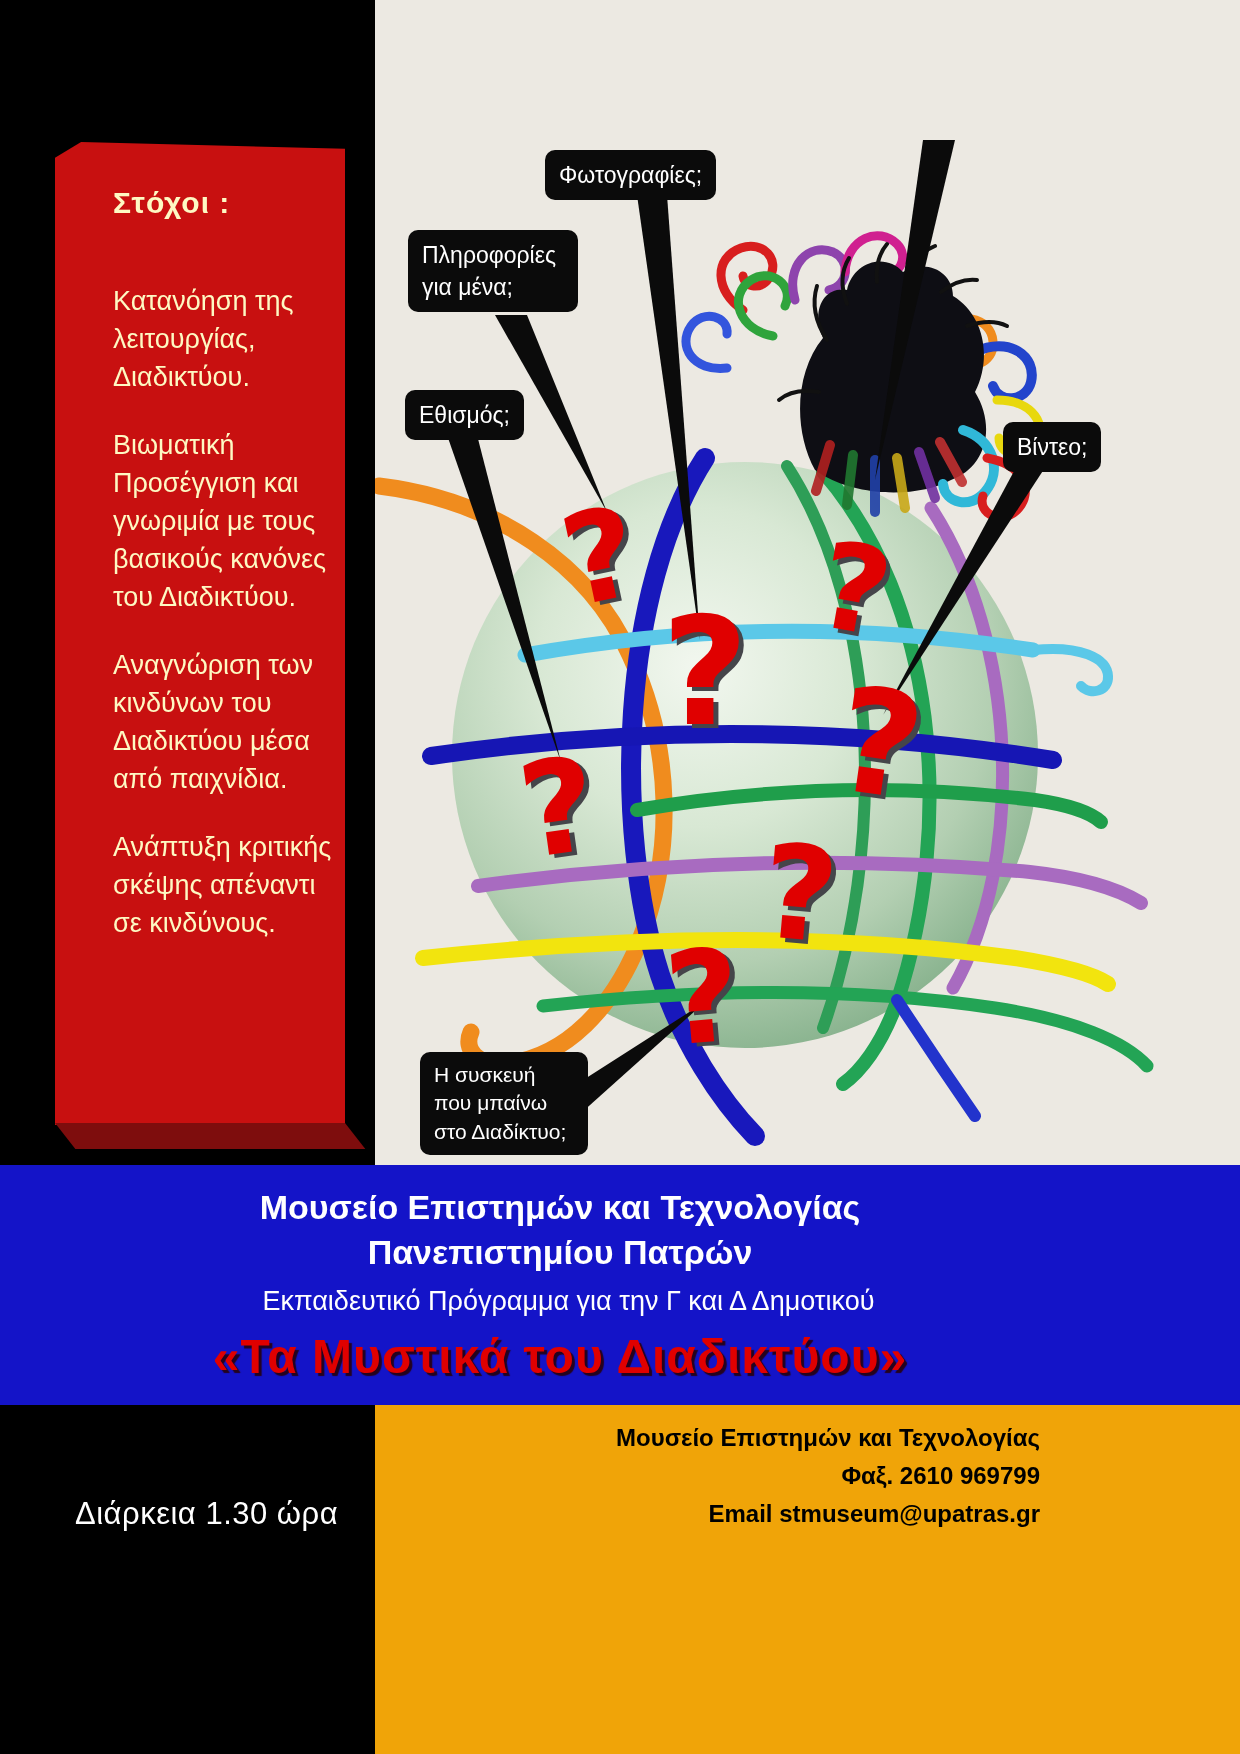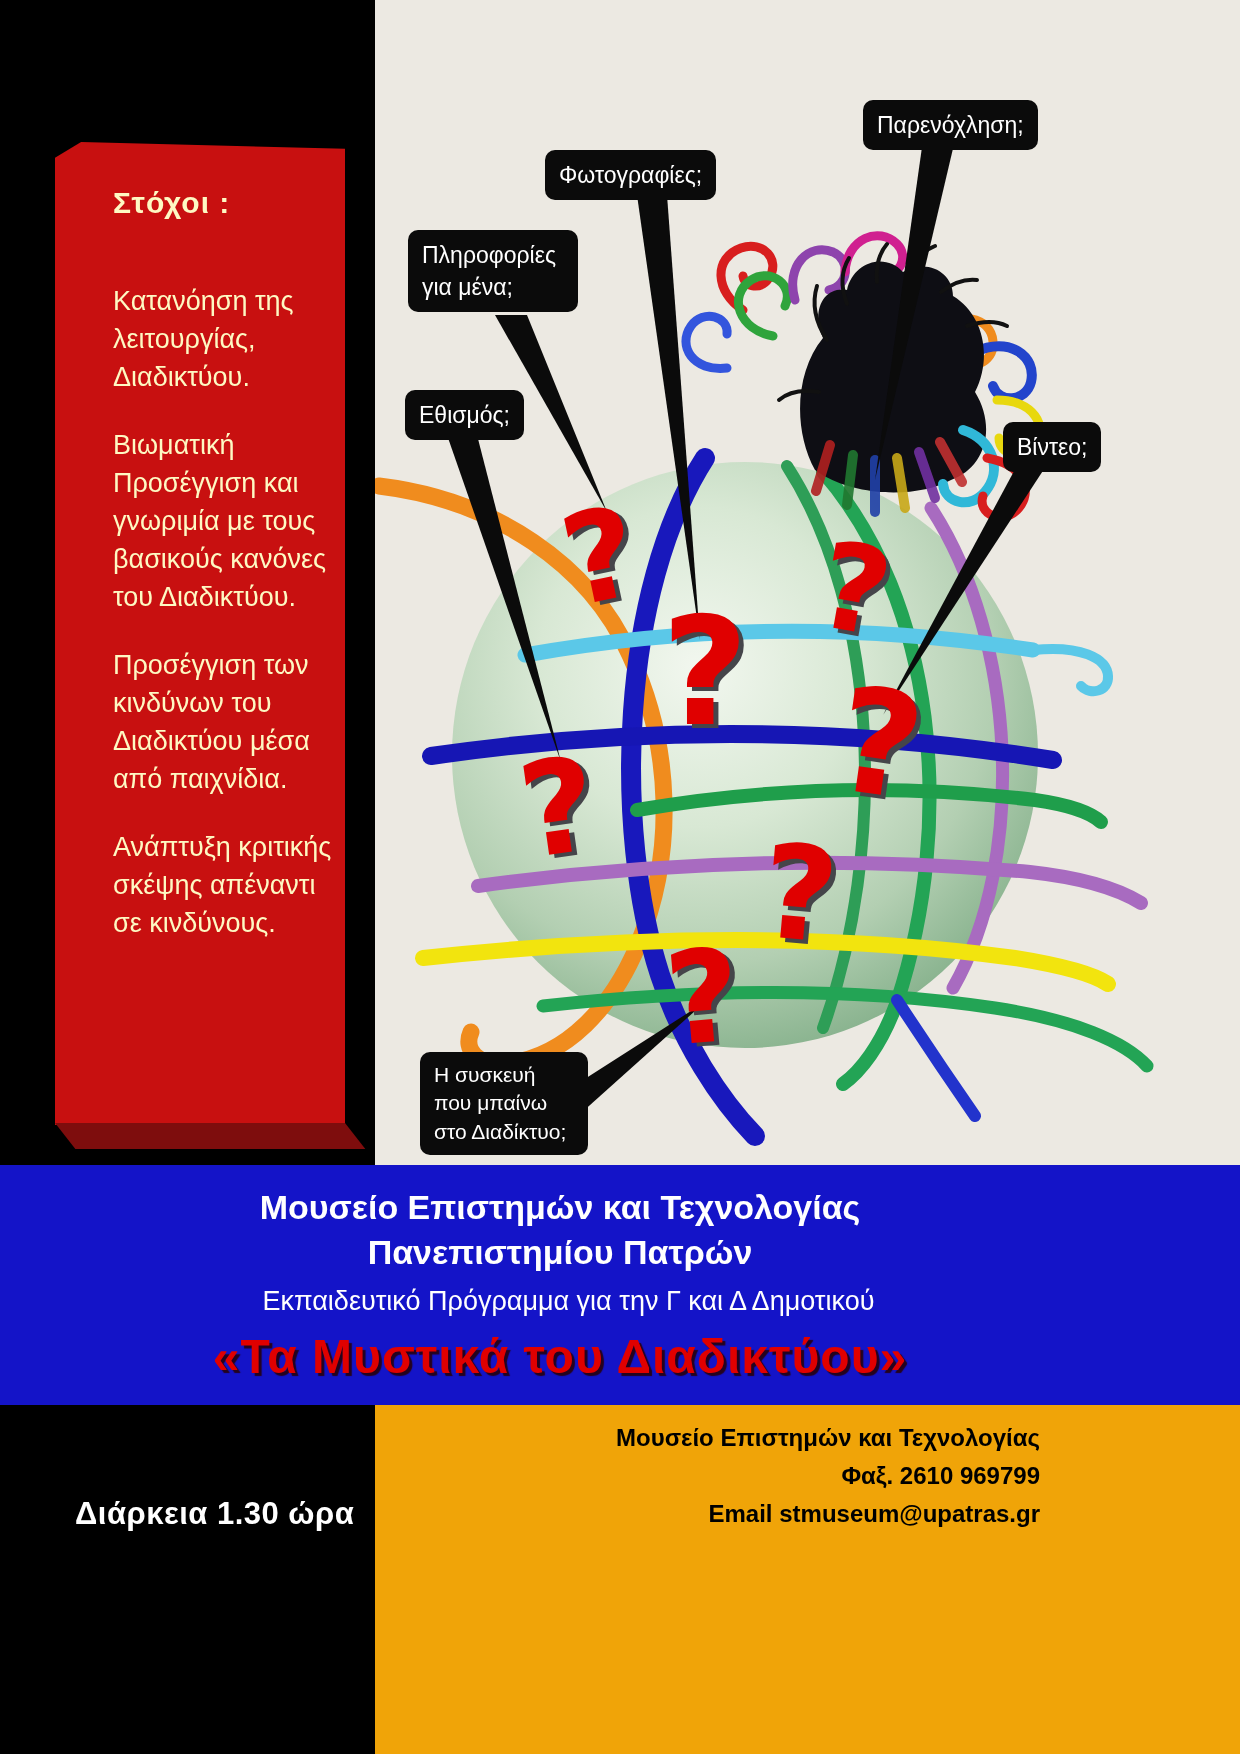--- a/index.html
+++ b/index.html
@@ -61,34 +61,34 @@
   .orange-band {
     position:absolute; left:375px; top:1405px; width:865px; height:349px;
     background:#F0A408;
   }
   .orange-inner {
     padding:14px 200px 0 0; text-align:right; color:#000000;
     font-weight:bold; font-size:24px; line-height:38px;
   }
   .duration {
     position:absolute; left:75px; top:1496px; color:#ffffff;
-    font-size:31px; font-weight:bold; letter-spacing:0.5px;
+    font-size:31px; font-weight:normal; letter-spacing:0.5px;
   }
 </style>
 </head>
 <body>
 
 <div class="poster">
 
   <div class="banner">
     <div class="banner-inner">
       <h2>Στόχοι :</h2>
       <p>Κατανόηση της λειτουργίας, Διαδικτύου.</p>
       <p>Βιωματική Προσέγγιση και γνωριμία με τους βασικούς κανόνες του Διαδικτύου.</p>
-      <p>Προσέγγιση των  κινδύνων του Διαδικτύου μέσα από παιχνίδια.</p>
+      <p>Αναγνώριση των  κινδύνων του Διαδικτύου μέσα από παιχνίδια.</p>
       <p>Ανάπτυξη κριτικής σκέψης απέναντι σε κινδύνους.</p>
     </div>
   </div>
   <div class="banner-shadow"></div>
 
   <div class="panel">
 
     <svg viewBox="0 0 865 1165" width="865" height="1165">
       <defs>
         <radialGradient id="sphereGrad" cx="42%" cy="35%" r="78%">
@@ -187,21 +187,20 @@
           <text class="qm" x="430" y="943" font-size="130" fill="#45454A">?</text>
           <text class="qm" x="425" y="939" font-size="130" fill="#E00000">?</text>
         </g>
         <g transform="rotate(-5 328 996)">
           <text class="qm" x="333" y="1046" font-size="128" fill="#45454A">?</text>
           <text class="qm" x="328" y="1042" font-size="128" fill="#E00000">?</text>
         </g>
       </g>
     </svg>
 
-    <div class="bubble b-haras">Παρενόχληση;</div>
     <div class="bubble b-photo">Φωτογραφίες;</div>
     <div class="bubble b-info">Πληροφορίες για μένα;</div>
     <div class="bubble b-addict">Εθισμός;</div>
     <div class="bubble b-video">Βίντεο;</div>
     <div class="bubble b-device">Η συσκευή που μπαίνω στο Διαδίκτυο;</div>
   </div>
 
   <div class="blue-band">
     <div class="blue-inner">
       <p class="bb-l1">Μουσείο  Επιστημών και Τεχνολογίας</p>

